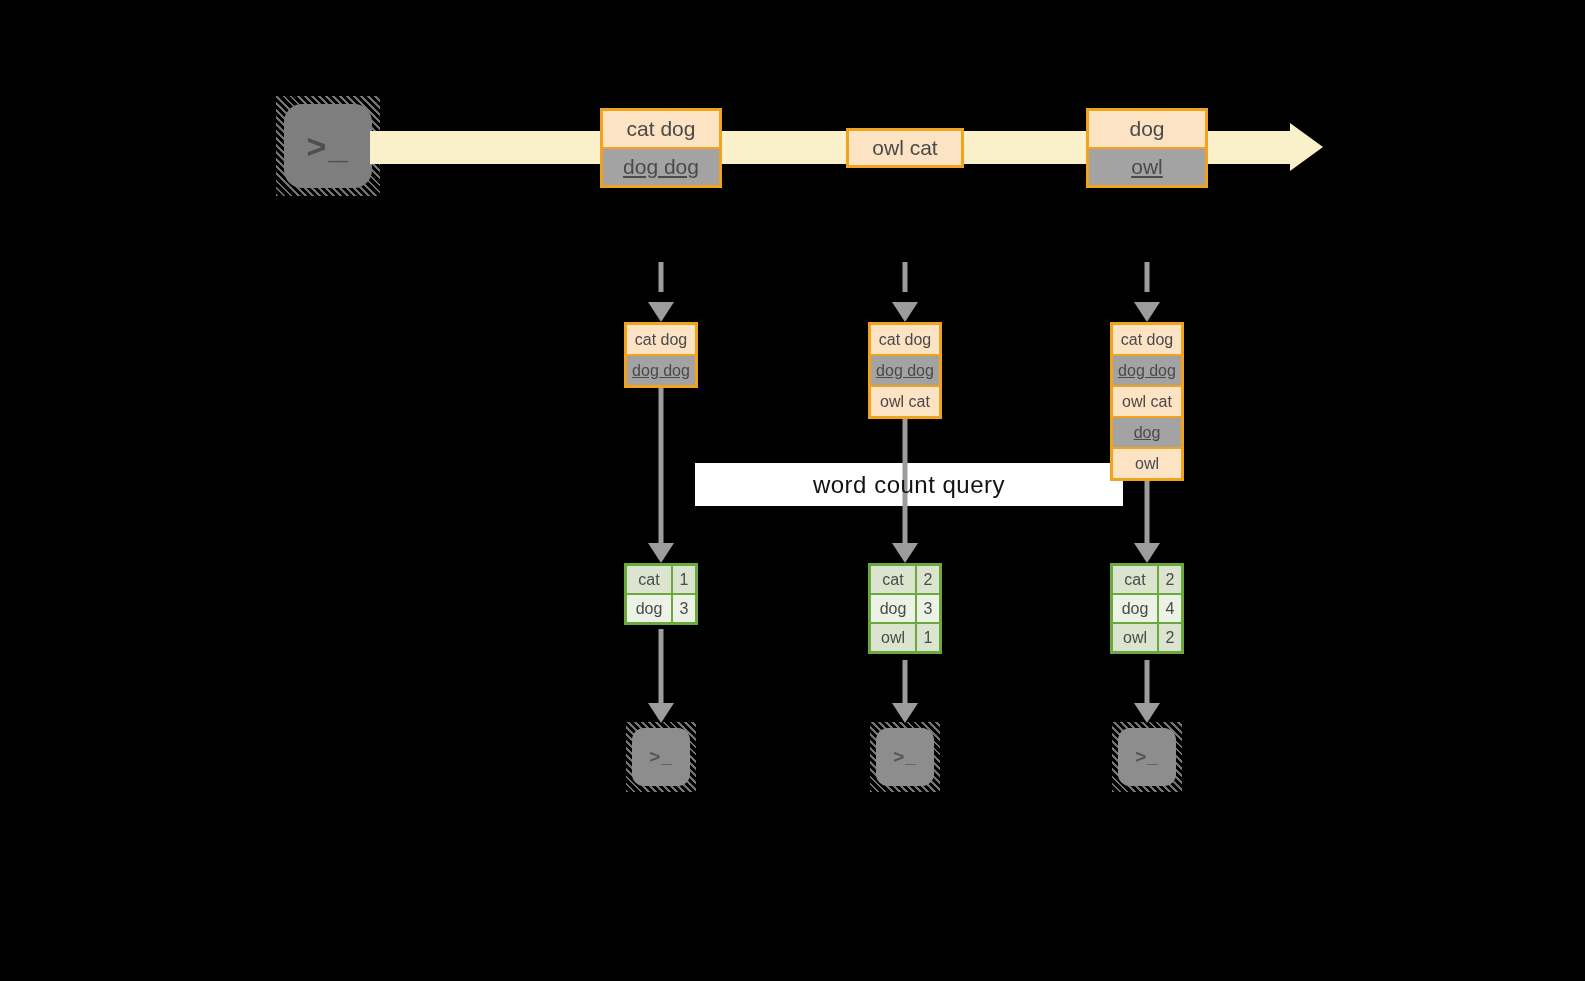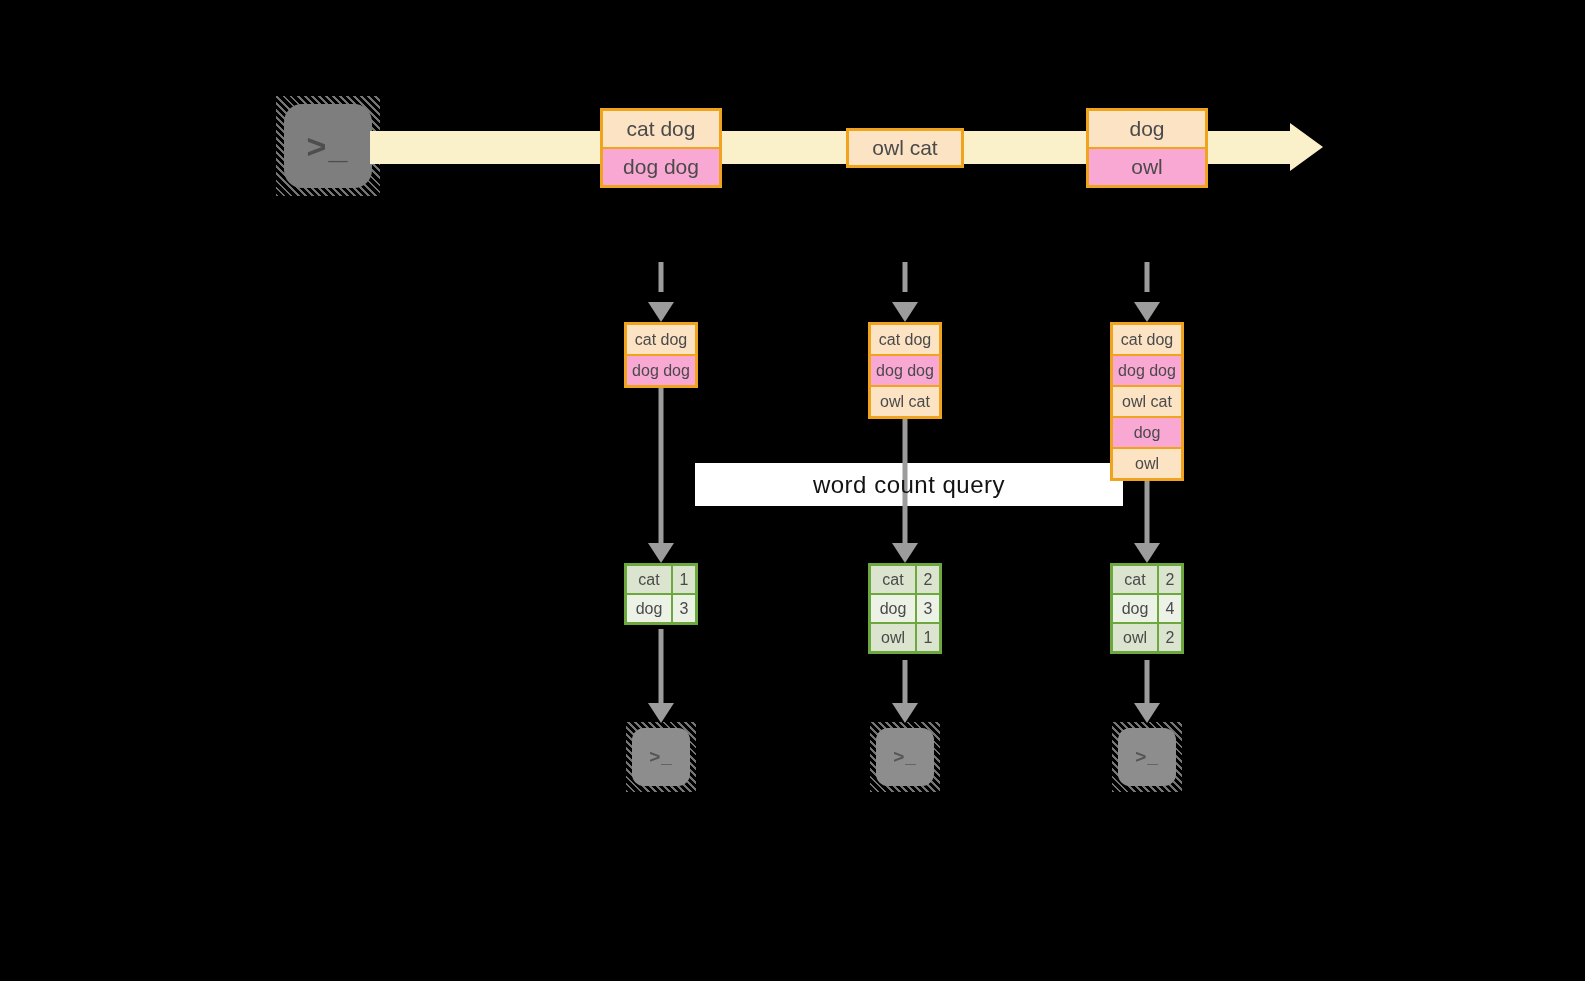--- a/index.html
+++ b/index.html
@@ -13,21 +13,21 @@
     border-top:24px solid transparent;border-bottom:24px solid transparent;border-left:33px solid #FAF0CA;}
   
   .msg{position:absolute;border:3px solid #F0A41D;background:#F0A41D;
     display:flex;flex-direction:column;gap:2px;box-sizing:border-box;}
   .msg .row{flex:1;display:flex;align-items:center;justify-content:center;
     font-size:21px;color:#4A4A4A;}
   .msg1{left:600px;top:108px;width:122px;height:80px;}
   .msg2{left:846px;top:128px;width:118px;height:40px;}
   .msg3{left:1086px;top:108px;width:122px;height:80px;}
   .fill-d{background:#FBE3C4;}
-  .fill-l{background:#f9a8d4;}
+  .fill-l{background:#a3a3a3;text-decoration:underline;}
   
   .stack{position:absolute;width:74px;border:3px solid #F0A41D;background:#F0A41D;
     display:flex;flex-direction:column;gap:2px;box-sizing:border-box;}
   .stack .row{height:29px;display:flex;align-items:center;justify-content:center;
     font-size:16px;color:#4A4A4A;white-space:nowrap;}
   .stack1{left:624px;top:322px;height:66px;}
   .stack2{left:868px;top:322px;height:97px;}
   .stack3{left:1110px;top:322px;height:159px;}
   
   .dash{position:absolute;width:5px;height:30px;background:#9C9C9C;transform:translateX(-50%);}

